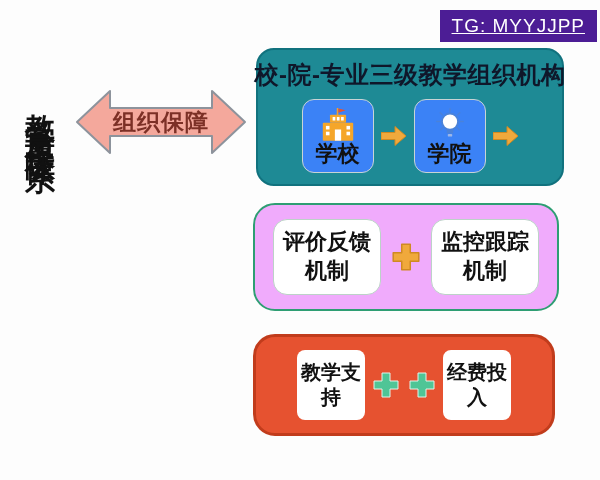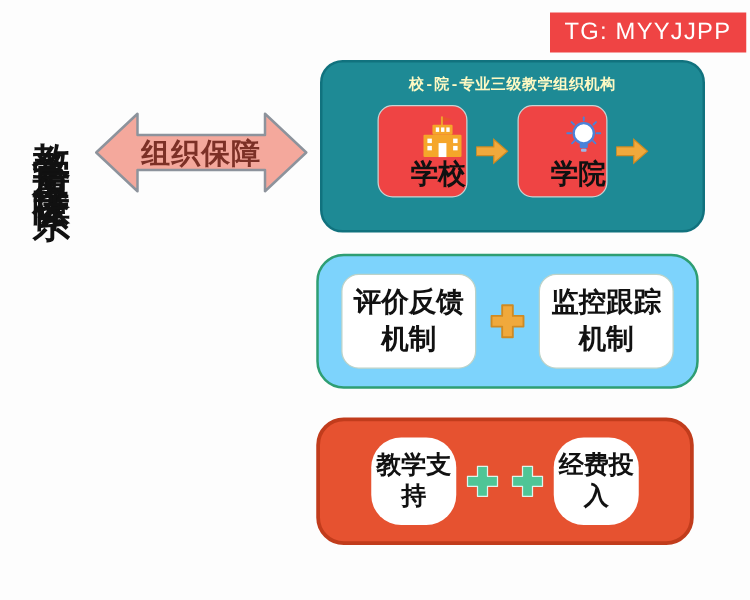--- a/index.html
+++ b/index.html
@@ -9,26 +9,27 @@
   }
   .stage{
     position:relative;
     width:600px;height:480px;
     background:#fdfdfd;
     overflow:hidden;
   }
   
   .wm{
     position:absolute;
-    background:#ef4444;
+    background:#4c1d95;
     color:#ffffff;
     font-size:20px;
     letter-spacing:1px;
     padding:5px 12px;
     white-space:nowrap;
+    text-decoration:underline;
   }
   .wm-top{top:10px;right:3px;font-size:19px;}
   .wm-bottom{top:441px;left:0;font-size:21px;}
 
   
   .vtitle{
     position:absolute;
     left:19px;top:90px;
     writing-mode:vertical-rl;
     text-orientation:upright;
@@ -53,53 +54,53 @@
   .a3{left:74px;top:344px;}
 
   
   .gbox{position:absolute;box-sizing:border-box;}
   .box-teal{
     left:256px;top:48px;width:308px;height:138px;
     background:#1e8a95;border:2px solid #11727e;border-radius:18px;
     display:flex;flex-direction:column;align-items:center;
   }
   .box-title{
-    color:#fef9c3;font-size:12px;font-weight:700;
-    margin-top:9px;letter-spacing:0.5px;white-space:nowrap;font-family:Liberation Mono, monospace;
+    color:#0f172a;font-size:24px;font-weight:700;
+    margin-top:9px;letter-spacing:0.5px;white-space:nowrap;
   }
   .teal-row{
     display:flex;align-items:center;justify-content:center;
     gap:7px;margin-top:8px;
   }
   .mini-card{
-    width:70px;height:72px;background:#ef4444;border-radius:12px;
+    width:70px;height:72px;background:#3b82f6;border-radius:12px;
     border:1px solid #c8d4d4;
-    display:flex;flex-direction:column;align-items:flex-end;justify-content:center;
+    display:flex;flex-direction:column;align-items:center;justify-content:center;
   }
   .mini-card .mlbl{font-size:22px;font-weight:700;color:#111;line-height:1;margin-top:1px;}
 
   .box-green{
     left:253px;top:203px;width:306px;height:108px;
-    background:#7dd3fc;border:2px solid #2e9e73;border-radius:22px;
+    background:#f0abfc;border:2px solid #2e9e73;border-radius:22px;
     display:flex;align-items:center;justify-content:center;gap:9px;
   }
   .wide-card{
     width:106px;height:74px;background:#ffffff;border-radius:14px;
     border:1px solid #bcd2c8;
     display:flex;align-items:center;justify-content:center;text-align:center;
     font-size:22px;font-weight:700;color:#111;line-height:1.3;
   }
 
   .box-orange{
     left:253px;top:334px;width:302px;height:102px;
     background:#e65230;border:3px solid #c13c1c;border-radius:22px;
     display:flex;align-items:center;justify-content:center;gap:6px;
   }
   .small-card{
-    width:68px;height:70px;background:#ffffff;border-radius:24px;
+    width:68px;height:70px;background:#ffffff;border-radius:8px;
     display:flex;align-items:center;justify-content:center;text-align:center;
     font-size:20px;font-weight:700;color:#111;line-height:1.25;
   }
 
   .icon{display:block;}
 </style>
 </head>
 <body>
 
 <div class="stage">

